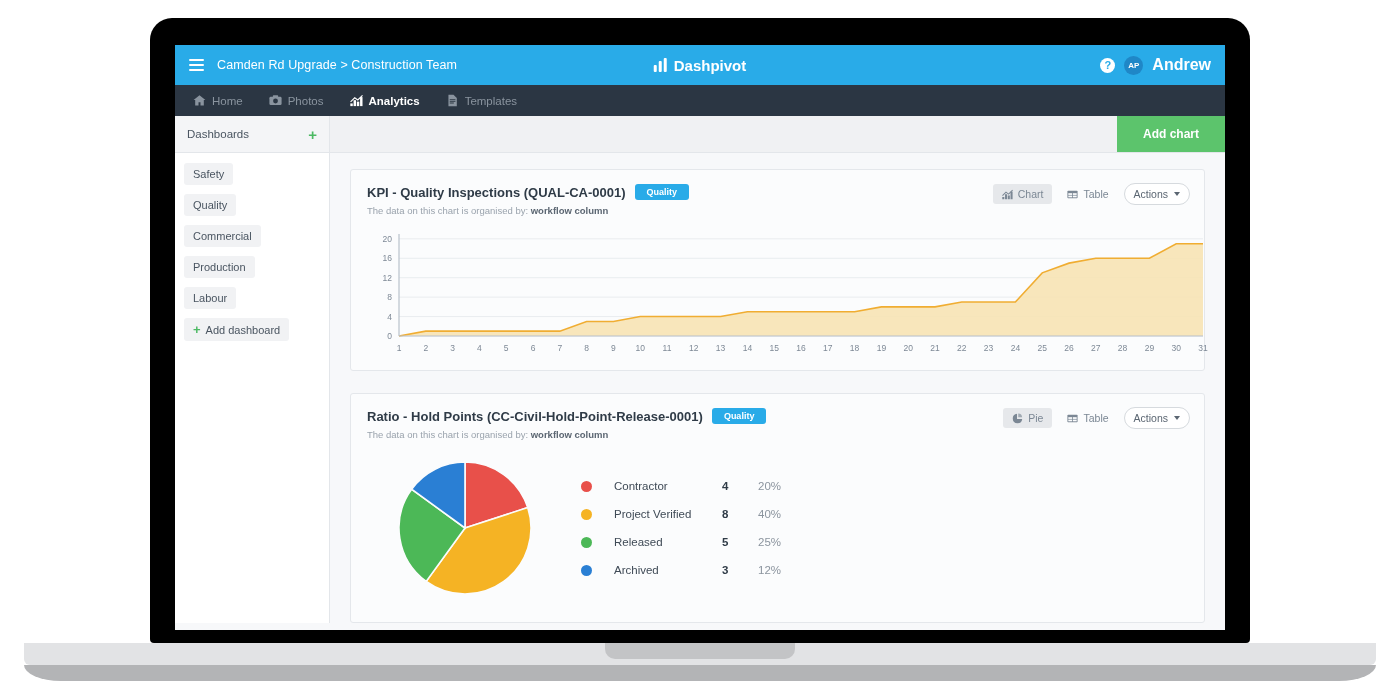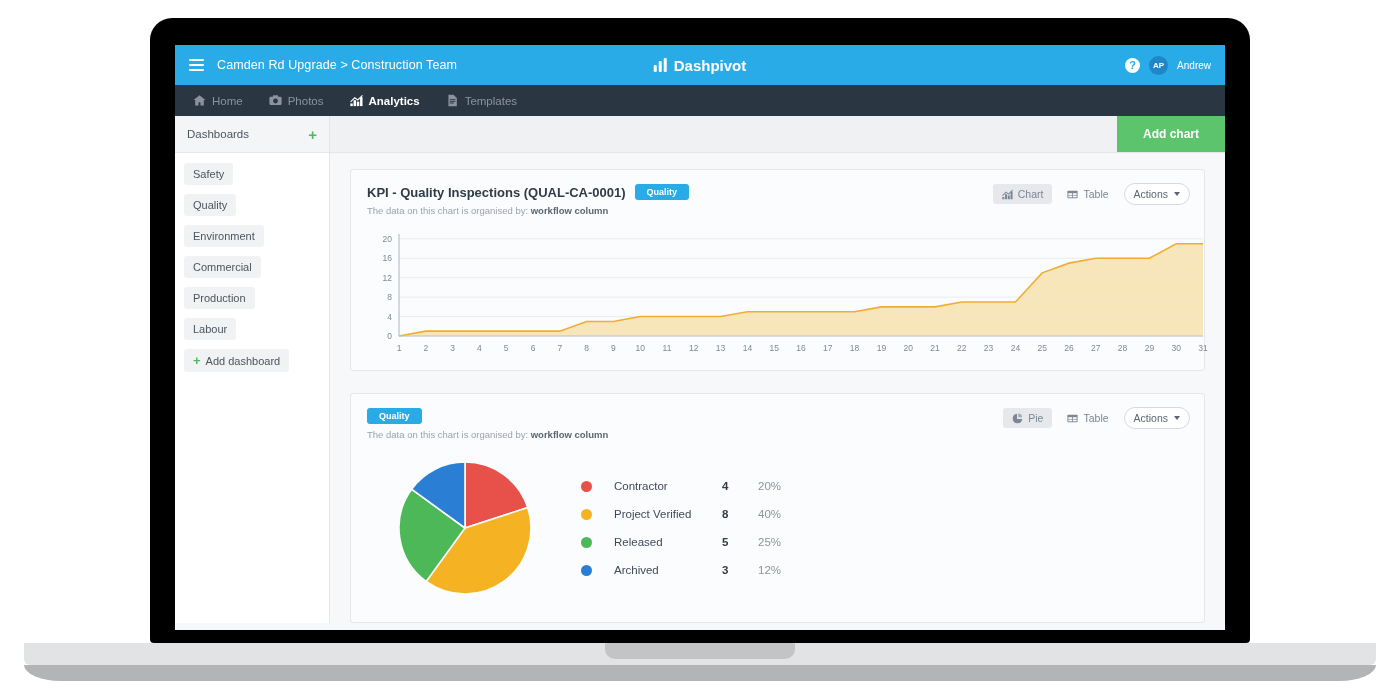--- a/index.html
+++ b/index.html
@@ -105,21 +105,21 @@
     display: flex; align-items: center; justify-content: center;
     line-height: 1; cursor: pointer;
   }
   #avatar {
     width: 19px; height: 19px; border-radius: 50%;
     background: #1f87c7; color: #fff;
     font-size: 8px; font-weight: bold;
     display: flex; align-items: center; justify-content: center;
     cursor: pointer;
   }
-  #user-name { font-size: 10px; }
+  #user-name { font-size: 16px; font-weight: bold; }
 
   
   #navbar {
     height: 31px;
     background: #2b3643;
     display: flex; align-items: center;
     padding-left: 18px;
     gap: 26px;
   }
   .nav-item {
@@ -327,21 +327,20 @@
       <div id="body-wrap">
 
         <div id="sidebar">
           <div id="sidebar-head">
             <span id="sidebar-title">Dashboards</span>
             <span class="plus-green">+</span>
           </div>
           <div id="sidebar-list">
             <div><span class="dash-item">Safety</span></div>
             <div><span class="dash-item">Quality</span></div>
-            <div><span class="dash-item">Environment</span></div>
             <div><span class="dash-item">Commercial</span></div>
             <div><span class="dash-item">Production</span></div>
             <div><span class="dash-item">Labour</span></div>
             <div>
               <span class="dash-add">
                 <span class="plus-green">+</span>
                 <span>Add dashboard</span>
               </span>
             </div>
           </div>
@@ -443,20 +442,21 @@
                     <text x="755.6" y="123" text-anchor="middle" font-size="8.5" fill="#7e8996" font-family="&quot;Liberation Sans&quot;, sans-serif">28</text>
                     <text x="782.4" y="123" text-anchor="middle" font-size="8.5" fill="#7e8996" font-family="&quot;Liberation Sans&quot;, sans-serif">29</text>
                     <text x="809.2" y="123" text-anchor="middle" font-size="8.5" fill="#7e8996" font-family="&quot;Liberation Sans&quot;, sans-serif">30</text>
                     <text x="836" y="123" text-anchor="middle" font-size="8.5" fill="#7e8996" font-family="&quot;Liberation Sans&quot;, sans-serif">31</text>
                   </svg>
               </div>
             </div>
 
             <div class="card">
               <div class="card-title-row">
+                <span class="card-title">Ratio - Hold Points (CC-Civil-Hold-Point-Release-0001)</span>
                 <span class="badge">Quality</span>
               </div>
               <div class="card-sub">
                 <span>The data on this chart is organised by:</span>
                 <b>workflow column</b>
               </div>
 
               <div class="card-actions">
                 <span class="toggle-btn on">
                   <span class="ti">

